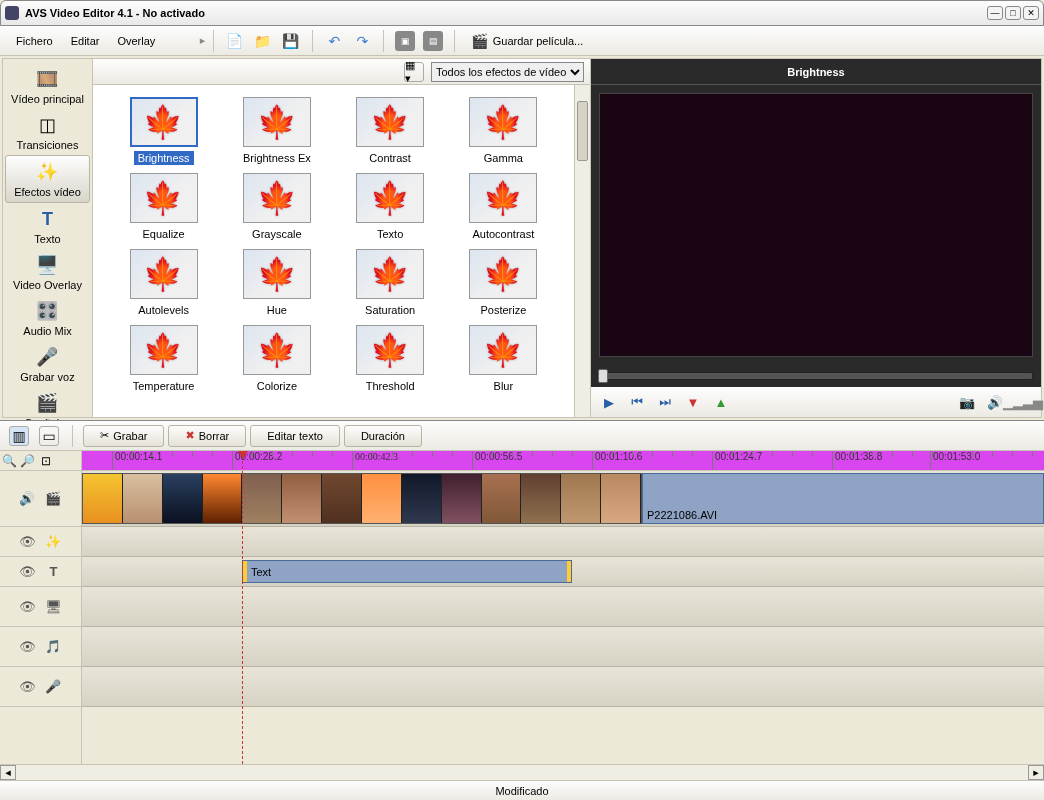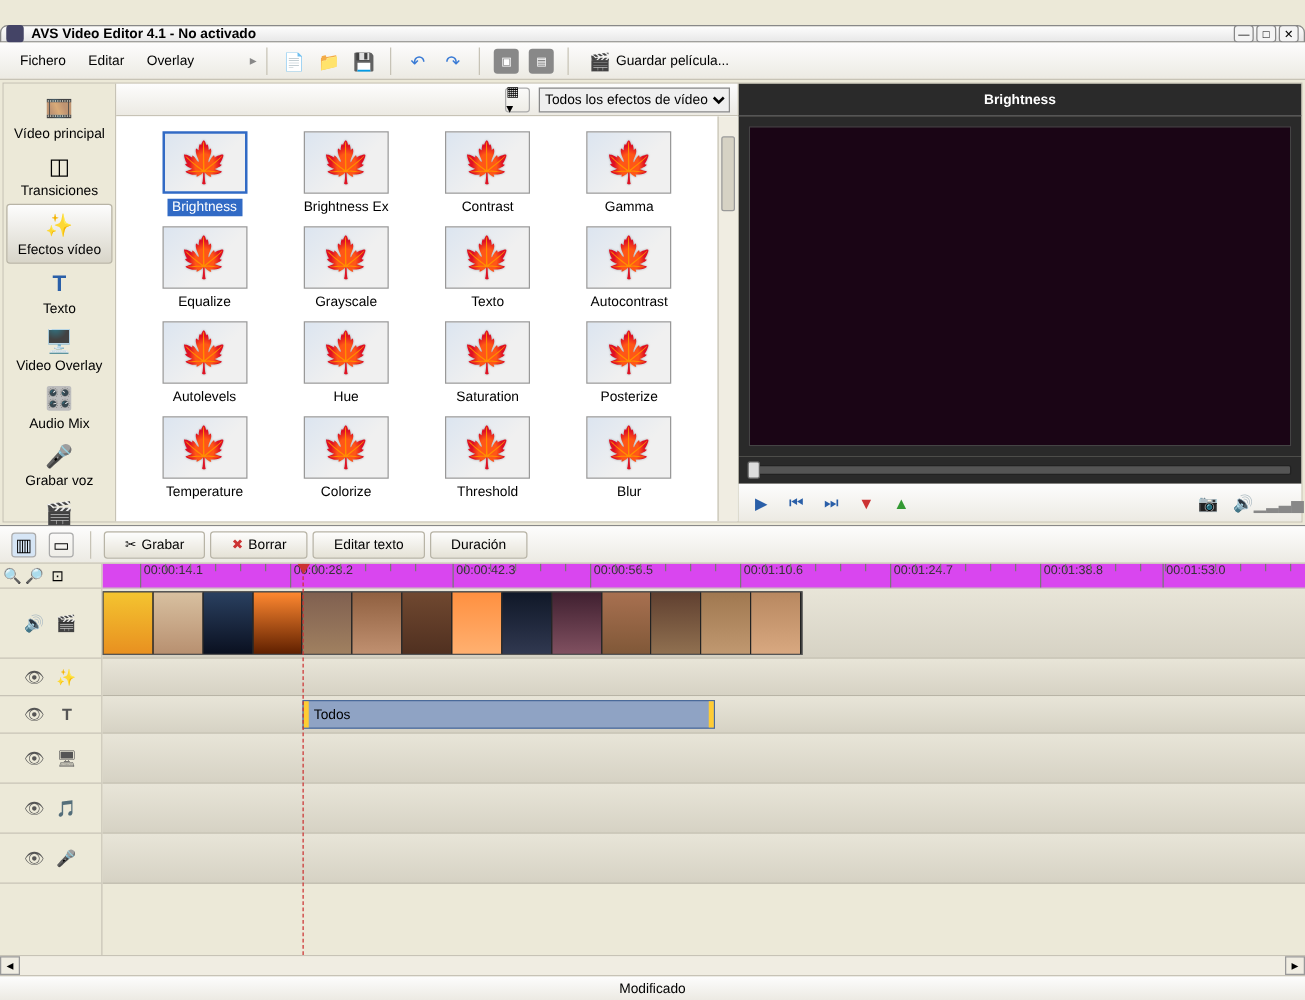--- a/index.html
+++ b/index.html
@@ -1,17 +1,17 @@
 <!DOCTYPE html>
 <html><head>
 <meta charset="utf-8">
 <style>
 * { margin:0; padding:0; box-sizing:border-box; font-family:Tahoma,Arial,sans-serif; font-size:11px; }
 body { background:#ece9d8; width:1044px; height:800px; overflow:hidden; display:flex; flex-direction:column; }
-.titlebar { height:14px; background:linear-gradient(#fdfdfd,#e8e8e8); border:1px solid #888; display:flex; align-items:center; padding:0 4px; border-radius:6px 6px 0 0;margin-top:20px; }
+.titlebar { height:14px; background:linear-gradient(#fdfdfd,#e8e8e8); border:1px solid #888; display:flex; align-items:center; padding:12px 4px; border-radius:6px 6px 0 0; }
 .titlebar .app-icon { width:14px; height:14px; background:#446; border-radius:3px; margin-right:6px; }
 .titlebar .title { font-weight:bold; flex:1; }
 .titlebar .winbtns { display:flex; gap:2px; }
 .winbtn { width:16px; height:14px; border:1px solid #888; background:#f4f4f4; border-radius:3px; display:flex; align-items:center; justify-content:center; font-size:9px; cursor:pointer; }
 .menubar { height:30px; background:linear-gradient(#fdfdfd,#eceae3); border-bottom:1px solid #c7c3b6; display:flex; align-items:center; padding:0 8px; gap:2px; }
 .menuitem { padding:4px 8px; cursor:pointer; }
 .tbdiv { width:1px; height:22px; background:#c7c3b6; margin:0 6px; }
 .tbicon { width:20px; height:20px; display:flex; align-items:center; justify-content:center; margin:0 3px; cursor:pointer; font-size:14px; border-radius:3px; }
 .tbtxt { padding:4px 8px; cursor:pointer; display:flex; align-items:center; gap:4px;}
 .content { flex:1; display:flex; border:1px solid #c7c3b6; margin:2px; min-height:0; }
@@ -353,21 +353,21 @@
           <div class="tl-tick" style="left: 70px;"></div>
           <div class="tl-tick" style="left: 90px;"></div>
           <div class="tl-tick" style="left: 110px;"></div>
           <div class="tl-tick" style="left: 130px;"></div>
           <div class="tl-tick lg" style="left: 150px;">00:00:28.2</div>
           <div class="tl-tick" style="left: 170px;"></div>
           <div class="tl-tick" style="left: 190px;"></div>
           <div class="tl-tick" style="left: 210px;"></div>
           <div class="tl-tick" style="left: 230px;"></div>
           <div class="tl-tick" style="left: 250px;"></div>
-          <div class="tl-tick lg" style="left: 280px;">00:00:42.3</div>
+          <div class="tl-tick lg" style="left: 270px; font-family: Liberation Serif, serif;">00:00:42.3</div>
           <div class="tl-tick" style="left: 290px;"></div>
           <div class="tl-tick" style="left: 310px;"></div>
           <div class="tl-tick" style="left: 330px;"></div>
           <div class="tl-tick" style="left: 350px;"></div>
           <div class="tl-tick" style="left: 370px;"></div>
           <div class="tl-tick lg" style="left: 390px;">00:00:56.5</div>
           <div class="tl-tick" style="left: 410px;"></div>
           <div class="tl-tick" style="left: 430px;"></div>
           <div class="tl-tick" style="left: 450px;"></div>
           <div class="tl-tick" style="left: 470px;"></div>
@@ -406,25 +406,28 @@
             <div class="vthumb"></div>
             <div class="vthumb"></div>
             <div class="vthumb"></div>
             <div class="vthumb"></div>
             <div class="vthumb"></div>
             <div class="vthumb"></div>
             <div class="vthumb"></div>
             <div class="vthumb"></div>
             <div class="vthumb"></div>
         </div>
+        <div class="clip tail">
+            <span>P2221086.AVI</span>
+          </div>
       </div>
       <div class="tl-track sm"></div>
       <div class="tl-track sm">
         <div class="clip text">
-            <span style="margin-left:4px;">Todos</span>
+            <span style="margin-left:4px;">Text</span>
           </div>
       </div>
       <div class="tl-track sm" style="height:40px;"></div>
       <div class="tl-track sm" style="height:40px;"></div>
       <div class="tl-track sm" style="height:40px;"></div>
     </div>
   </div>
   <div class="hscroll">
     <div class="ar">◂</div>
     <div class="track"></div>

